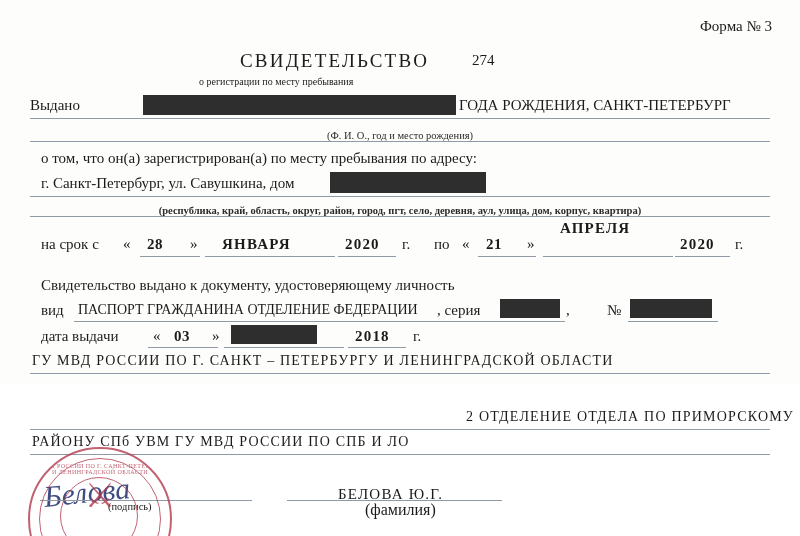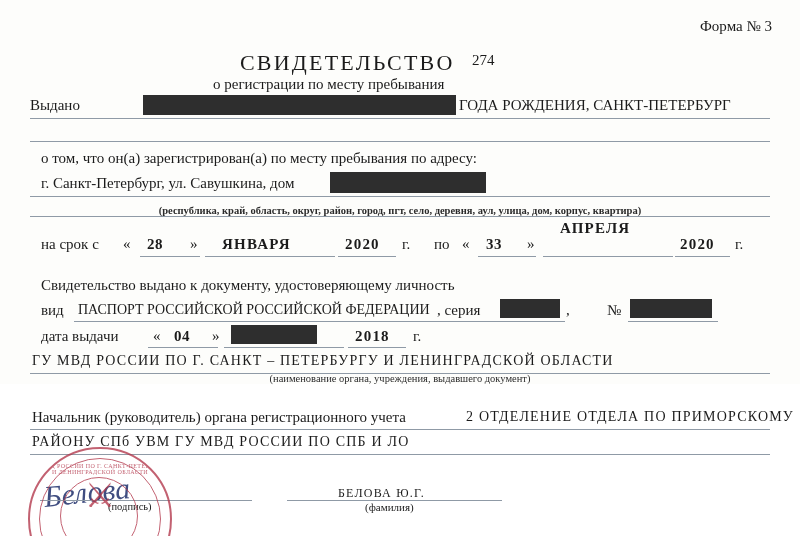--- a/index.html
+++ b/index.html
@@ -24,36 +24,36 @@
     position: absolute;
     top: 18px;
     right: 28px;
     font-size: 15px;
     font-family: "Liberation Serif", serif;
   }
   .title {
     position: absolute;
     top: 50px;
     left: 240px;
-    font-size: 22px;
+    font-size: 19px;
     letter-spacing: 2.2px;
     font-family: "Liberation Serif", serif;
   }
   .cert-number {
     position: absolute;
     top: 52px;
     left: 472px;
     font-size: 15px;
     text-underline-offset: 3px;
   }
   .subtitle {
     position: absolute;
     top: 76px;
-    left: 213px;
-    font-size: 15px;
+    left: 199px;
+    font-size: 10px;
   }
   .line {
     position: absolute;
     border-bottom: 1px solid #8f9aa6;
     height: 0;
   }
   .txt {
     position: absolute;
     font-size: 15px;
     white-space: nowrap;
@@ -151,91 +151,90 @@
   <div class="title">СВИДЕТЕЛЬСТВО</div>
   <div class="cert-number">274</div>
   <div class="subtitle">о регистрации по месту пребывания</div>
 
   <div class="txt" style="left:30px; top:97px;">Выдано</div>
   <div class="redact" style="left:143px; top:95px; width:313px; height:20px;"></div>
   <div class="txt" style="left:459px; top:97px;">ГОДА РОЖДЕНИЯ, САНКТ-ПЕТЕРБУРГ</div>
   <div class="line" style="left:30px; top:118px; width:740px;"></div>
 
   <div class="line" style="left:30px; top:141px; width:740px;"></div>
+  <div class="small-caption" style="top:130px;">(Ф. И. О., год и место рождения)</div>
 
   <div class="txt" style="left:41px; top:175px;">г. Санкт-Петербург, ул. Савушкина, дом</div>
 
   <div class="txt" style="left:41px; top:150px;">о том, что он(а) зарегистрирован(а) по месту пребывания по адресу:</div>
   <div class="redact" style="left:330px; top:172px; width:156px; height:21px;"></div>
   <div class="line" style="left:30px; top:196px; width:740px;"></div>
   <div class="line" style="left:30px; top:216px; width:740px;"></div>
   <div class="small-caption" style="top:205px;font-weight:bold;">(республика, край, область, округ, район, город, пгт, село, деревня, аул, улица, дом, корпус, квартира)</div>
 
   <div class="txt" style="left:41px; top:236px;text-align:center;">на срок с</div>
   <div class="txt" style="left:123px; top:236px;">«</div>
   <div class="txt spaced" style="left:147px; top:236px; font-weight:bold;">28</div>
   <div class="txt" style="left:190px; top:236px;">»</div>
   <div class="txt wide" style="left:222px; top:236px; font-weight:bold;">ЯНВАРЯ</div>
   <div class="txt wide" style="left:345px; top:236px; font-weight:bold;">2020</div>
   <div class="txt" style="left:402px; top:236px;">г.</div>
   <div class="txt" style="left:434px; top:236px;">по</div>
   <div class="txt" style="left:462px; top:236px;">«</div>
-  <div class="txt spaced" style="left:486px; top:236px; font-weight:bold;">33</div>
+  <div class="txt spaced" style="left:486px; top:236px; font-weight:bold;">21</div>
   <div class="txt" style="left:527px; top:236px;">»</div>
   <div class="txt wide" style="left:560px; top:220px; font-weight:bold;">АПРЕЛЯ</div>
   <div class="txt wide" style="left:680px; top:236px; font-weight:bold;">2020</div>
   <div class="txt" style="left:735px; top:236px;">г.</div>
   <div class="line" style="left:140px; top:256px; width:60px;"></div>
   <div class="line" style="left:205px; top:256px; width:130px;"></div>
   <div class="line" style="left:338px; top:256px; width:58px;"></div>
   <div class="line" style="left:478px; top:256px; width:58px;"></div>
   <div class="line" style="left:543px; top:256px; width:130px;"></div>
   <div class="line" style="left:675px; top:256px; width:55px;"></div>
 
   <div class="txt" style="left:41px; top:277px;">Свидетельство выдано к документу, удостоверяющему личность</div>
 
   <div class="txt" style="left:41px; top:302px;">вид</div>
-  <div class="txt" style="left:78px; top:302px; font-size:14px;">ПАСПОРТ РОССИЙСКОЙ РОССИЙСКОЙ ФЕДЕРАЦИИ</div>
+  <div class="txt" style="left:78px; top:302px; font-size:14px;">ПАСПОРТ ГРАЖДАНИНА ОТДЕЛЕНИЕ ФЕДЕРАЦИИ</div>
   <div class="txt" style="left:437px; top:302px;">, серия</div>
   <div class="redact" style="left:500px; top:299px; width:60px; height:19px;"></div>
   <div class="txt" style="left:566px; top:302px;">,</div>
   <div class="txt" style="left:607px; top:302px;">№</div>
   <div class="redact" style="left:630px; top:299px; width:82px; height:19px;"></div>
   <div class="line" style="left:74px; top:321px; width:430px;"></div>
   <div class="line" style="left:500px; top:321px; width:65px;"></div>
   <div class="line" style="left:628px; top:321px; width:90px;"></div>
 
   <div class="txt" style="left:41px; top:328px;">дата выдачи</div>
   <div class="txt" style="left:153px; top:328px;">«</div>
-  <div class="txt spaced" style="left:174px; top:328px; font-weight:bold;">04</div>
+  <div class="txt spaced" style="left:174px; top:328px; font-weight:bold;">03</div>
   <div class="txt" style="left:212px; top:328px;">»</div>
   <div class="redact" style="left:231px; top:325px; width:86px; height:19px;"></div>
   <div class="txt wide" style="left:355px; top:328px; font-weight:bold;">2018</div>
   <div class="txt" style="left:413px; top:328px;">г.</div>
   <div class="line" style="left:148px; top:347px; width:70px;"></div>
   <div class="line" style="left:224px; top:347px; width:120px;"></div>
   <div class="line" style="left:348px; top:347px; width:58px;"></div>
 
   <div class="txt wide" style="left:32px; top:353px; font-size:14px;">ГУ  МВД  РОССИИ  ПО  Г. САНКТ – ПЕТЕРБУРГУ  И  ЛЕНИНГРАДСКОЙ ОБЛАСТИ</div>
   <div class="line" style="left:30px; top:373px; width:740px;"></div>
-  <div class="small-caption" style="top:373px;">(наименование органа, учреждения, выдавшего документ)</div>
-
-  <div class="txt" style="left:32px; top:409px;">Начальник (руководитель) органа регистрационного учета</div>
+
   <div class="txt wide" style="left:466px; top:409px; font-size:14px;">2 ОТДЕЛЕНИЕ ОТДЕЛА  ПО ПРИМОРСКОМУ</div>
   <div class="line" style="left:30px; top:429px; width:740px;"></div>
   <div class="txt wide" style="left:32px; top:434px; font-size:14px;">РАЙОНУ СПб УВМ  ГУ  МВД  РОССИИ  ПО СПБ  И  ЛО</div>
   <div class="line" style="left:30px; top:454px; width:740px;"></div>
 
   <div class="signature">Белова</div>
   <div class="line" style="left:40px; top:500px; width:212px;"></div>
   <div class="txt" style="left:108px; top:501px; font-size:10.5px;">(подпись)</div>
 
-  <div class="txt wide" style="left:338px; top:486px; font-size:12px;">БЕЛОВА Ю.Г.</div>
+  <div class="txt wide" style="left:338px; top:486px; font-size:15px;">БЕЛОВА Ю.Г.</div>
   <div class="line" style="left:287px; top:500px; width:215px;"></div>
-  <div class="txt" style="left:365px; top:501px; font-size:11px;">(фамилия)</div>
+  <div class="txt" style="left:365px; top:501px; font-size:16px;">(фамилия)</div>
 
   <div class="stamp">
     <div class="stamp-text-top">ГУ МВД РОССИИ ПО Г. САНКТ-ПЕТЕРБУРГУ И ЛЕНИНГРАДСКОЙ ОБЛАСТИ</div>
     <div class="stamp-inner"></div>
     <div class="stamp-eagle">⚔</div>
 
   </div>
 
 </div>
 

